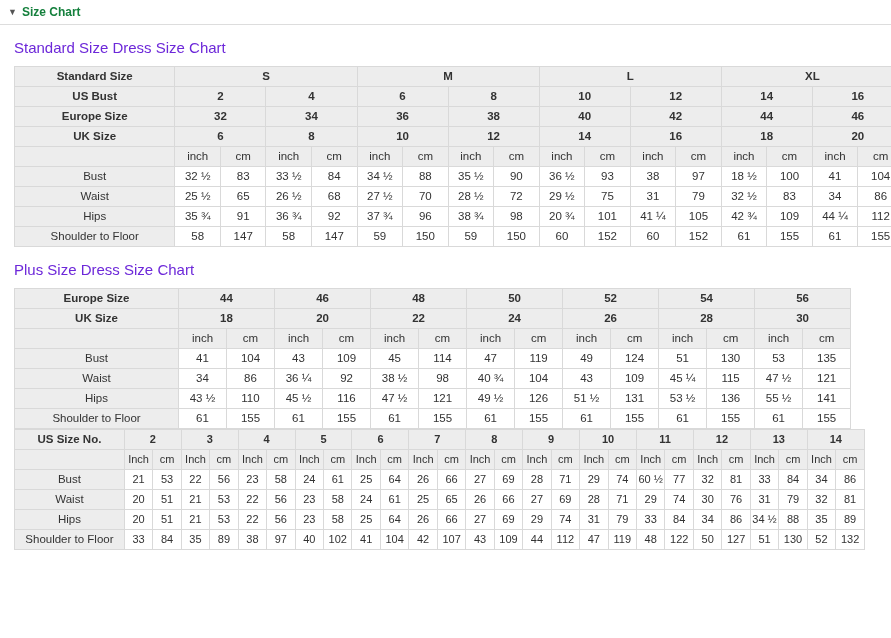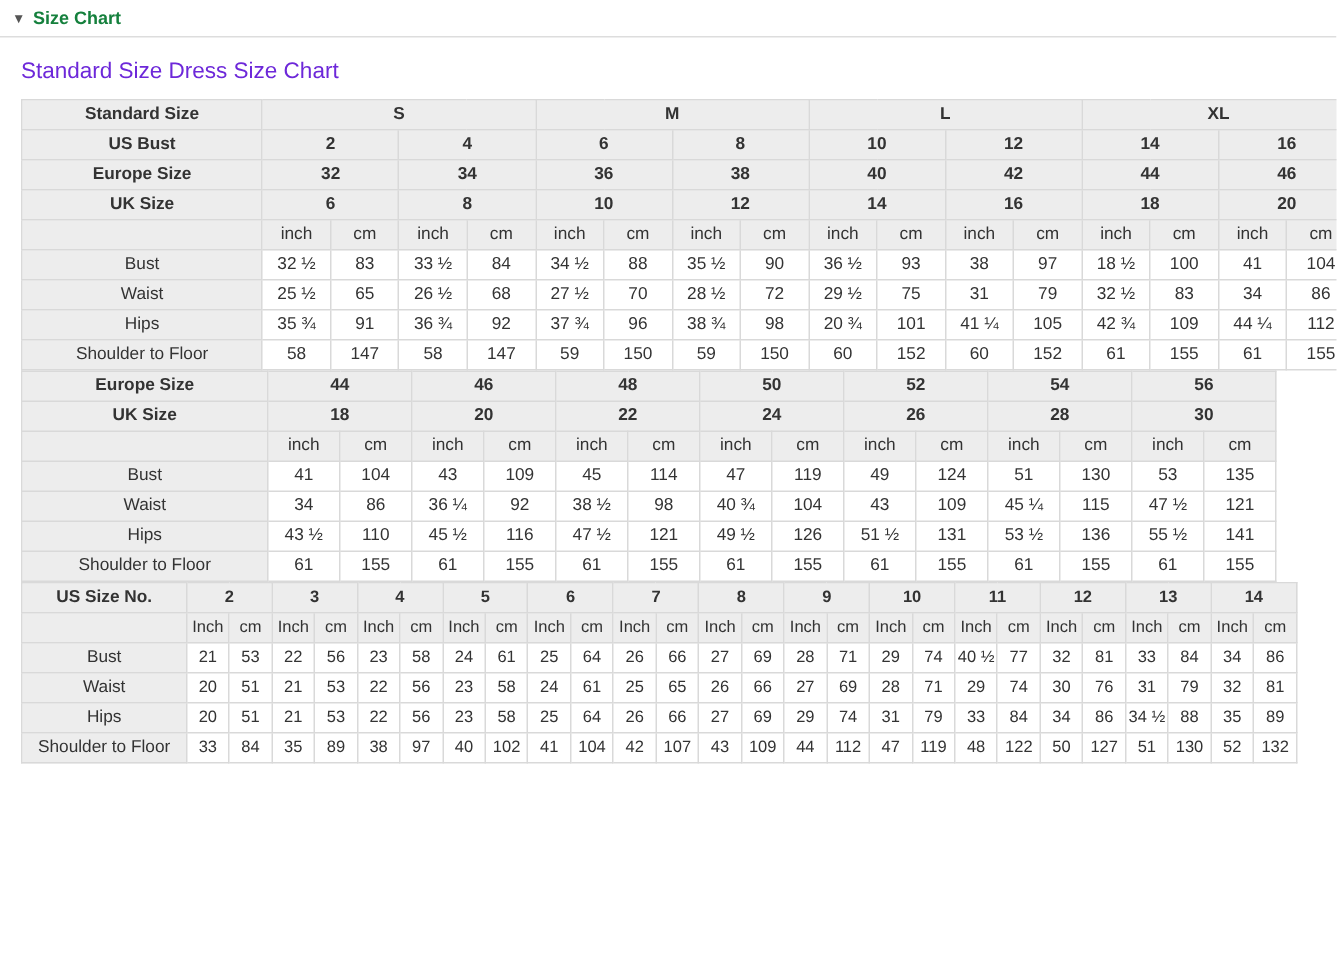--- a/index.html
+++ b/index.html
@@ -257,20 +257,21 @@
         <td>60</td>
         <td>152</td>
         <td>61</td>
         <td>155</td>
         <td>61</td>
         <td>155</td>
       </tr>
     </tbody>
   </table>
 
+  <div class="section-title">Plus Size Dress Size Chart</div>
   <table class="chart" id="plus-chart">
     <colgroup>
       <col class="lbl">
         <col class="c">
         <col class="c">
         <col class="c">
         <col class="c">
         <col class="c">
         <col class="c">
         <col class="c">
@@ -480,21 +481,21 @@
         <td>25</td>
         <td>64</td>
         <td>26</td>
         <td>66</td>
         <td>27</td>
         <td>69</td>
         <td>28</td>
         <td>71</td>
         <td>29</td>
         <td>74</td>
-        <td>40 ½</td>
+        <td>60 ½</td>
         <td>77</td>
         <td>32</td>
         <td>81</td>
         <td>33</td>
         <td>84</td>
         <td>34</td>
         <td>86</td>
       </tr>
       <tr class="data-row">
         <td class="rowhead">Waist</td>

